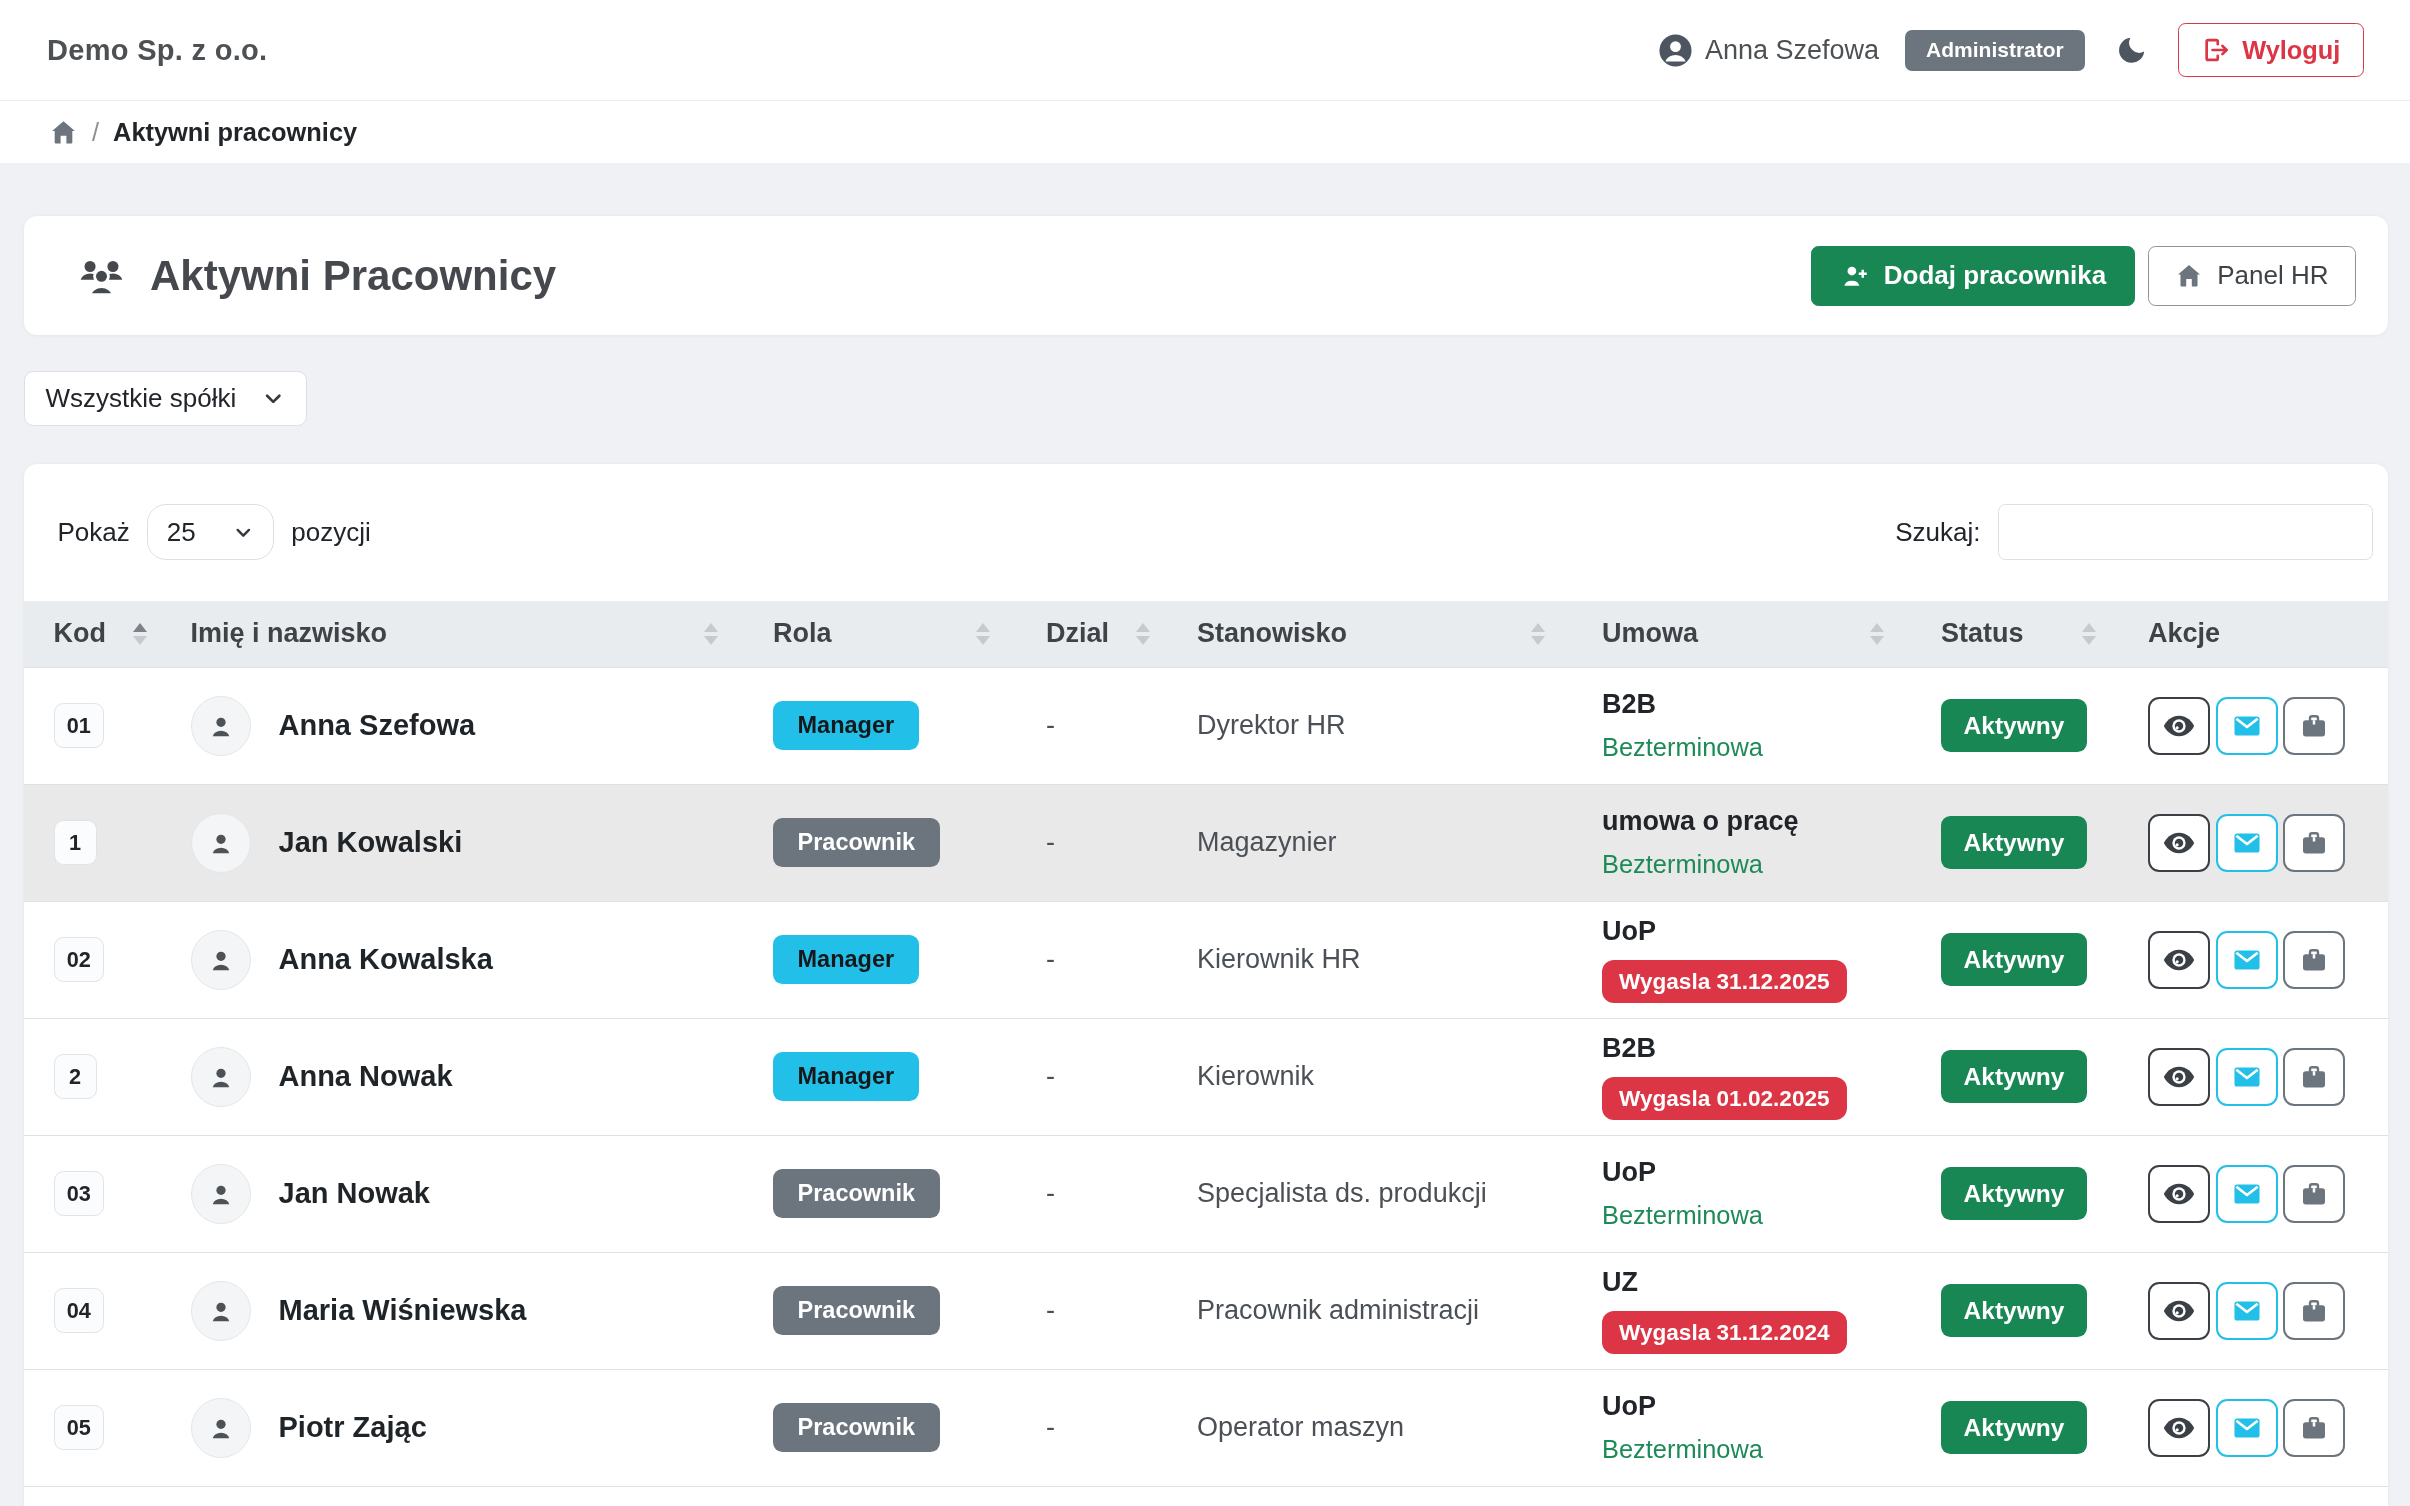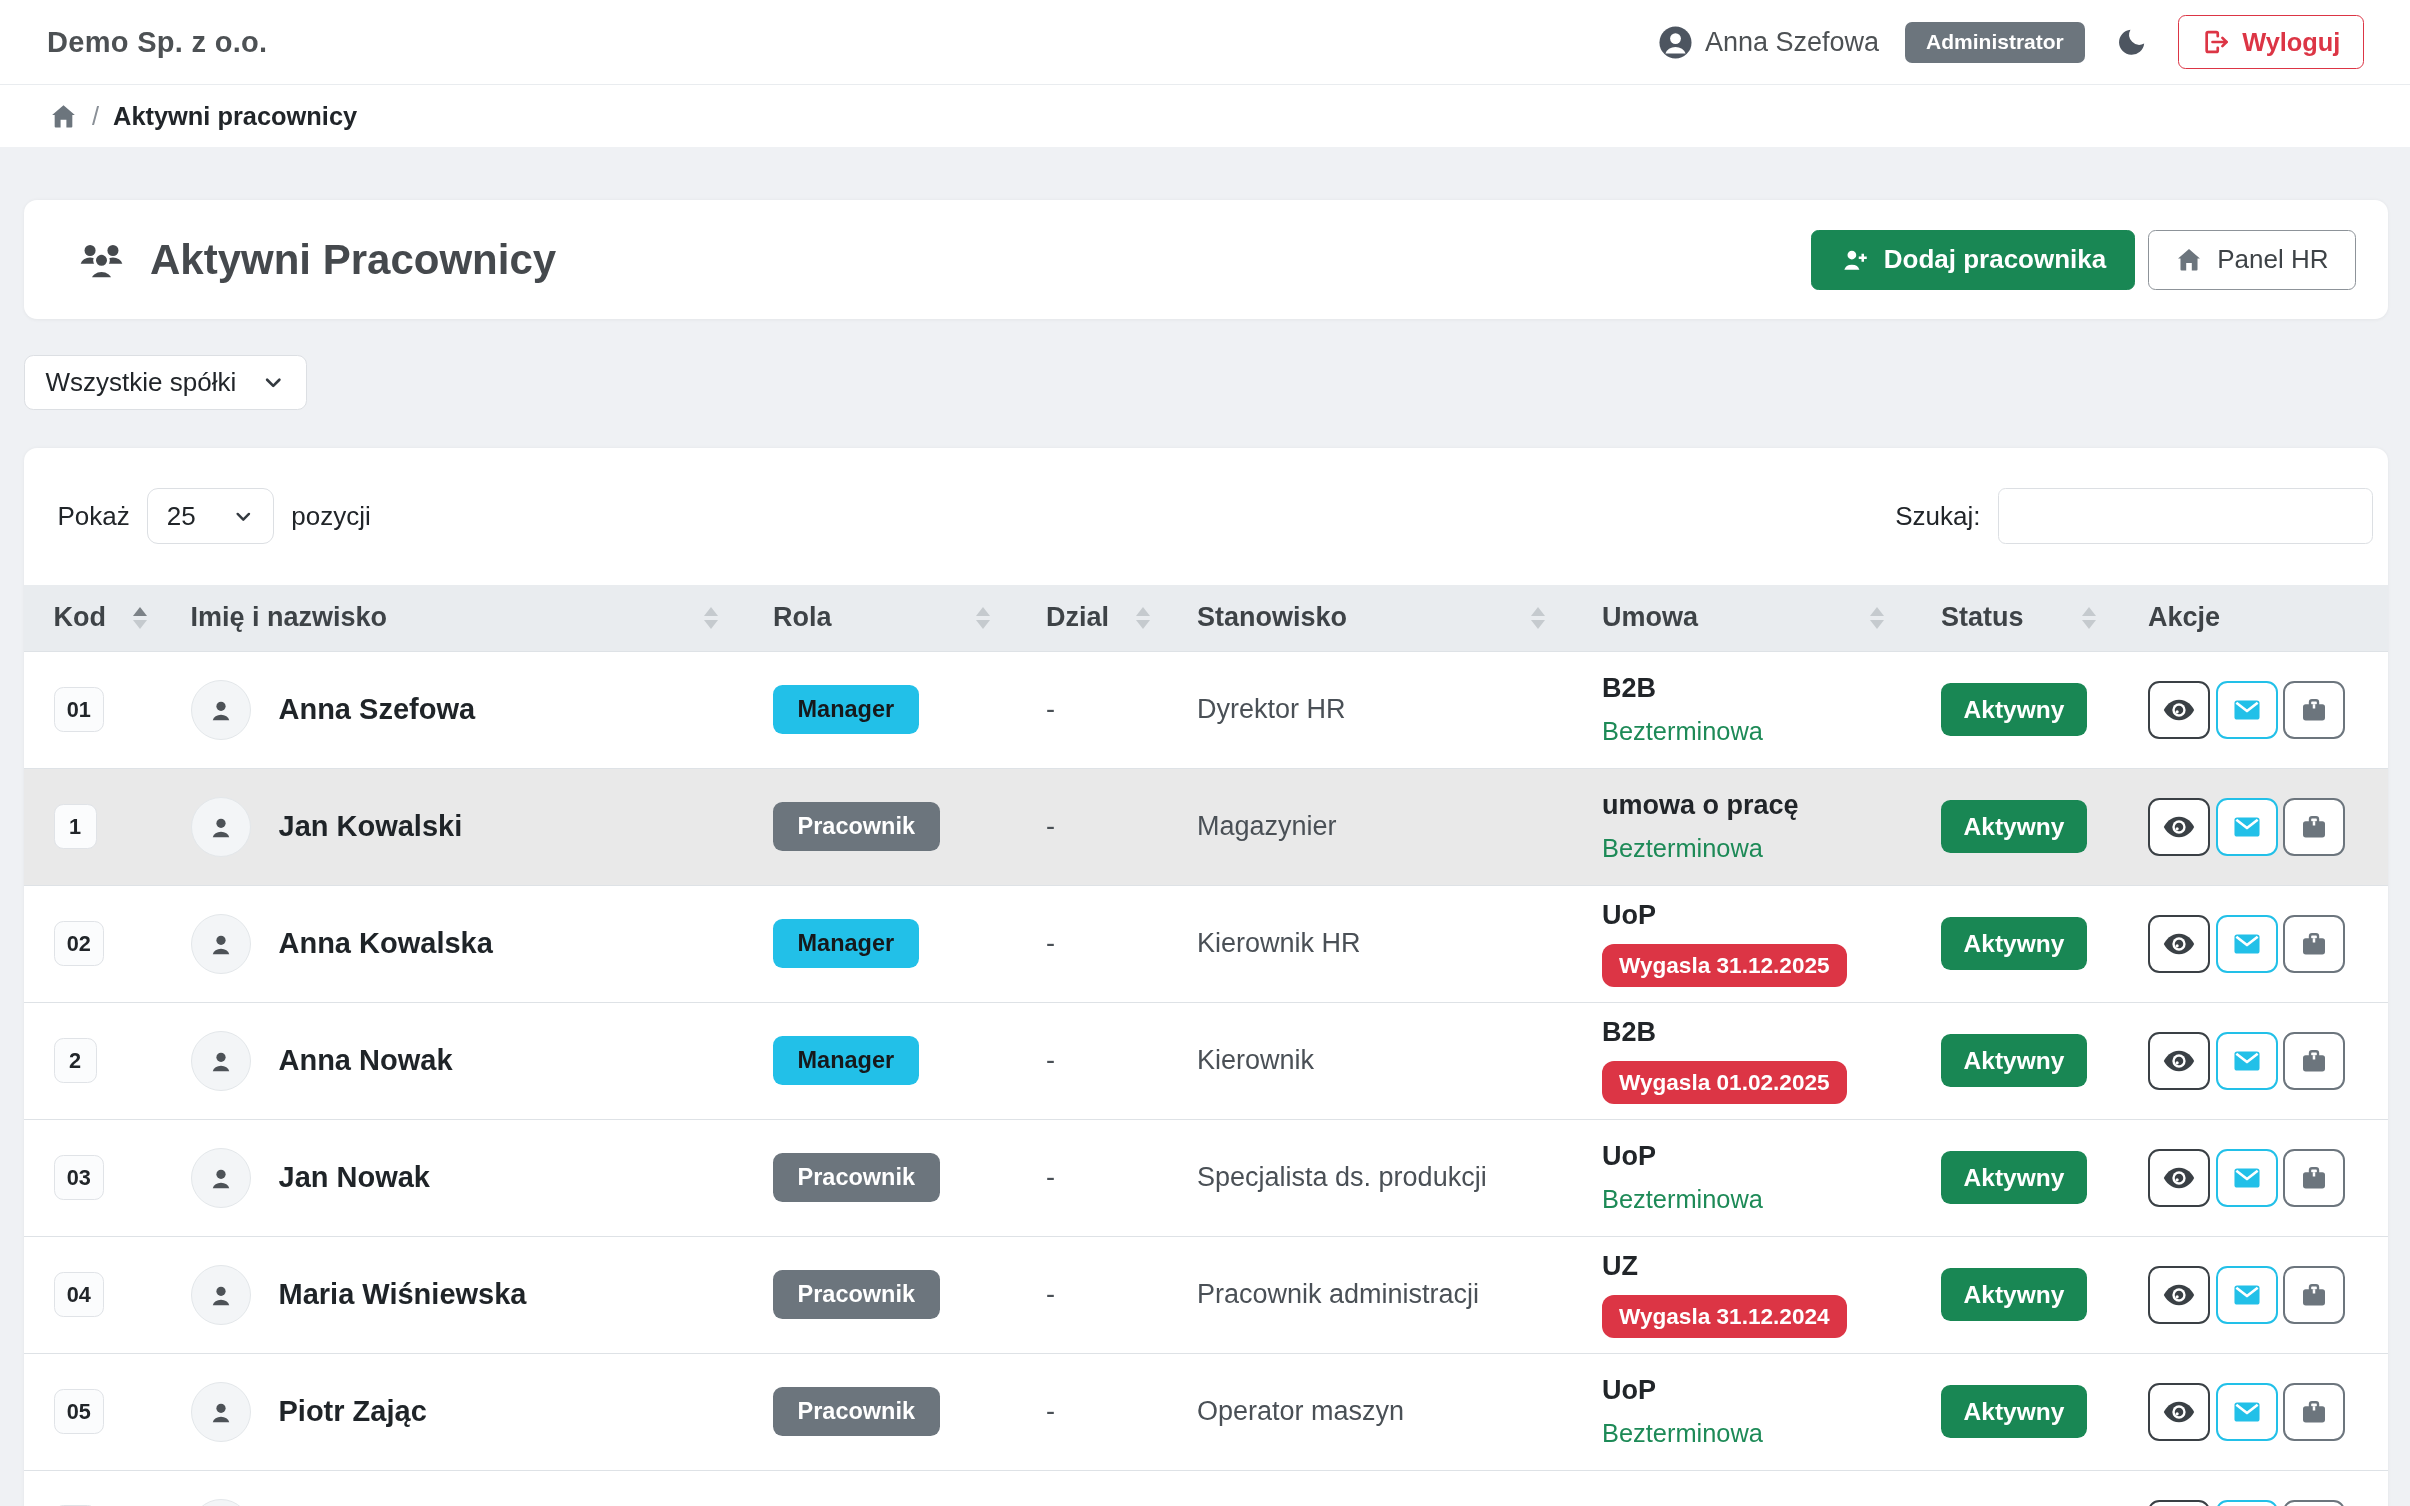--- a/index.html
+++ b/index.html
@@ -1,21 +1,21 @@
 <!DOCTYPE html>
 <html lang="pl" style="font-size:15px"><head>
 <meta charset="utf-8">
 <style>
   html,body{margin:0;padding:0;width:2411px;height:1507px;overflow:hidden;
     background:#eff1f4;font-family:"Liberation Sans","DejaVu Sans",sans-serif;color:#212529;}
   *{box-sizing:border-box;}
   button{font-family:inherit;}
 
   
-  .topbar{height:85px;background:#fff;display:flex;align-items:center;justify-content:space-between;
+  .topbar{height:101px;background:#fff;display:flex;align-items:center;justify-content:space-between;
     padding:0 47px;border-bottom:1.9px solid #e9ecef;}
   .brand{font-size:29px;font-weight:bold;color:#4d5154;letter-spacing:0.3px;}
   .top-right{display:flex;align-items:center;gap:26px;}
   .user-chip{display:flex;align-items:center;gap:12.2px;color:#4d5154;font-size:27px;}
   .admin-badge{background:#6c757d;color:#fff;font-size:21px;font-weight:bold;padding:8.5px 21px;border-radius:7px;}
   .moon-btn{background:none;border:none;cursor:pointer;display:flex;align-items:center;padding:3.8px;color:#4d5560;}
   .logout-btn{display:flex;align-items:center;gap:12.2px;background:#fff;border:1.9px solid #dc3545;color:#dc3545;
     font-size:25.4px;font-weight:bold;padding:11.3px 22.6px;border-radius:7.5px;cursor:pointer;}
 
   
@@ -39,21 +39,21 @@
   .btn-outline .home-ic{color:#6c757d;}
 
   .filter-row{margin-top:36px;}
   .select-box{display:inline-flex;align-items:center;gap:24.5px;background:#fff;border:1.9px solid #dcdfe3;
     border-radius:9.4px;height:55px;padding:0 21px;font-size:26px;color:#212529;cursor:pointer;}
   .chev{color:#343a40;display:flex;}
 
   .table-card{margin-top:38px;padding-top:40px;min-height:1130px;overflow:hidden;}
   .controls{display:flex;justify-content:space-between;align-items:center;padding:0 15px 0 34px;}
   .show-group{display:flex;align-items:center;gap:17px;font-size:26px;color:#212529;}
-  .mini-select{display:inline-flex;align-items:center;gap:36px;border:1.9px solid #dcdfe3;border-radius:11px;
+  .mini-select{display:inline-flex;align-items:center;gap:36px;border:1.9px solid #dcdfe3;border-radius:19px;
     height:56px;padding:0 19px;font-size:26px;background:#fff;cursor:pointer;}
   .search-group{display:flex;align-items:center;gap:17px;font-size:26px;}
   .search-input{width:375px;height:56px;border:1.9px solid #dcdfe3;border-radius:7.5px;font-size:26px;padding:0 15px;outline:none;}
 
   
   table{width:100%;border-collapse:collapse;margin-top:41px;table-layout:fixed;}
   thead th{background:#e9ecef;height:66px;text-align:left;font-size:27px;color:#3e4347;font-weight:bold;padding:0;cursor:pointer;}
   .th-inner{display:inline-flex;align-items:center;gap:27px;}
   .sort{display:inline-flex;flex-direction:column;gap:3.8px;}
   .sort i{width:0;height:0;border-left:7.5px solid transparent;border-right:7.5px solid transparent;}

